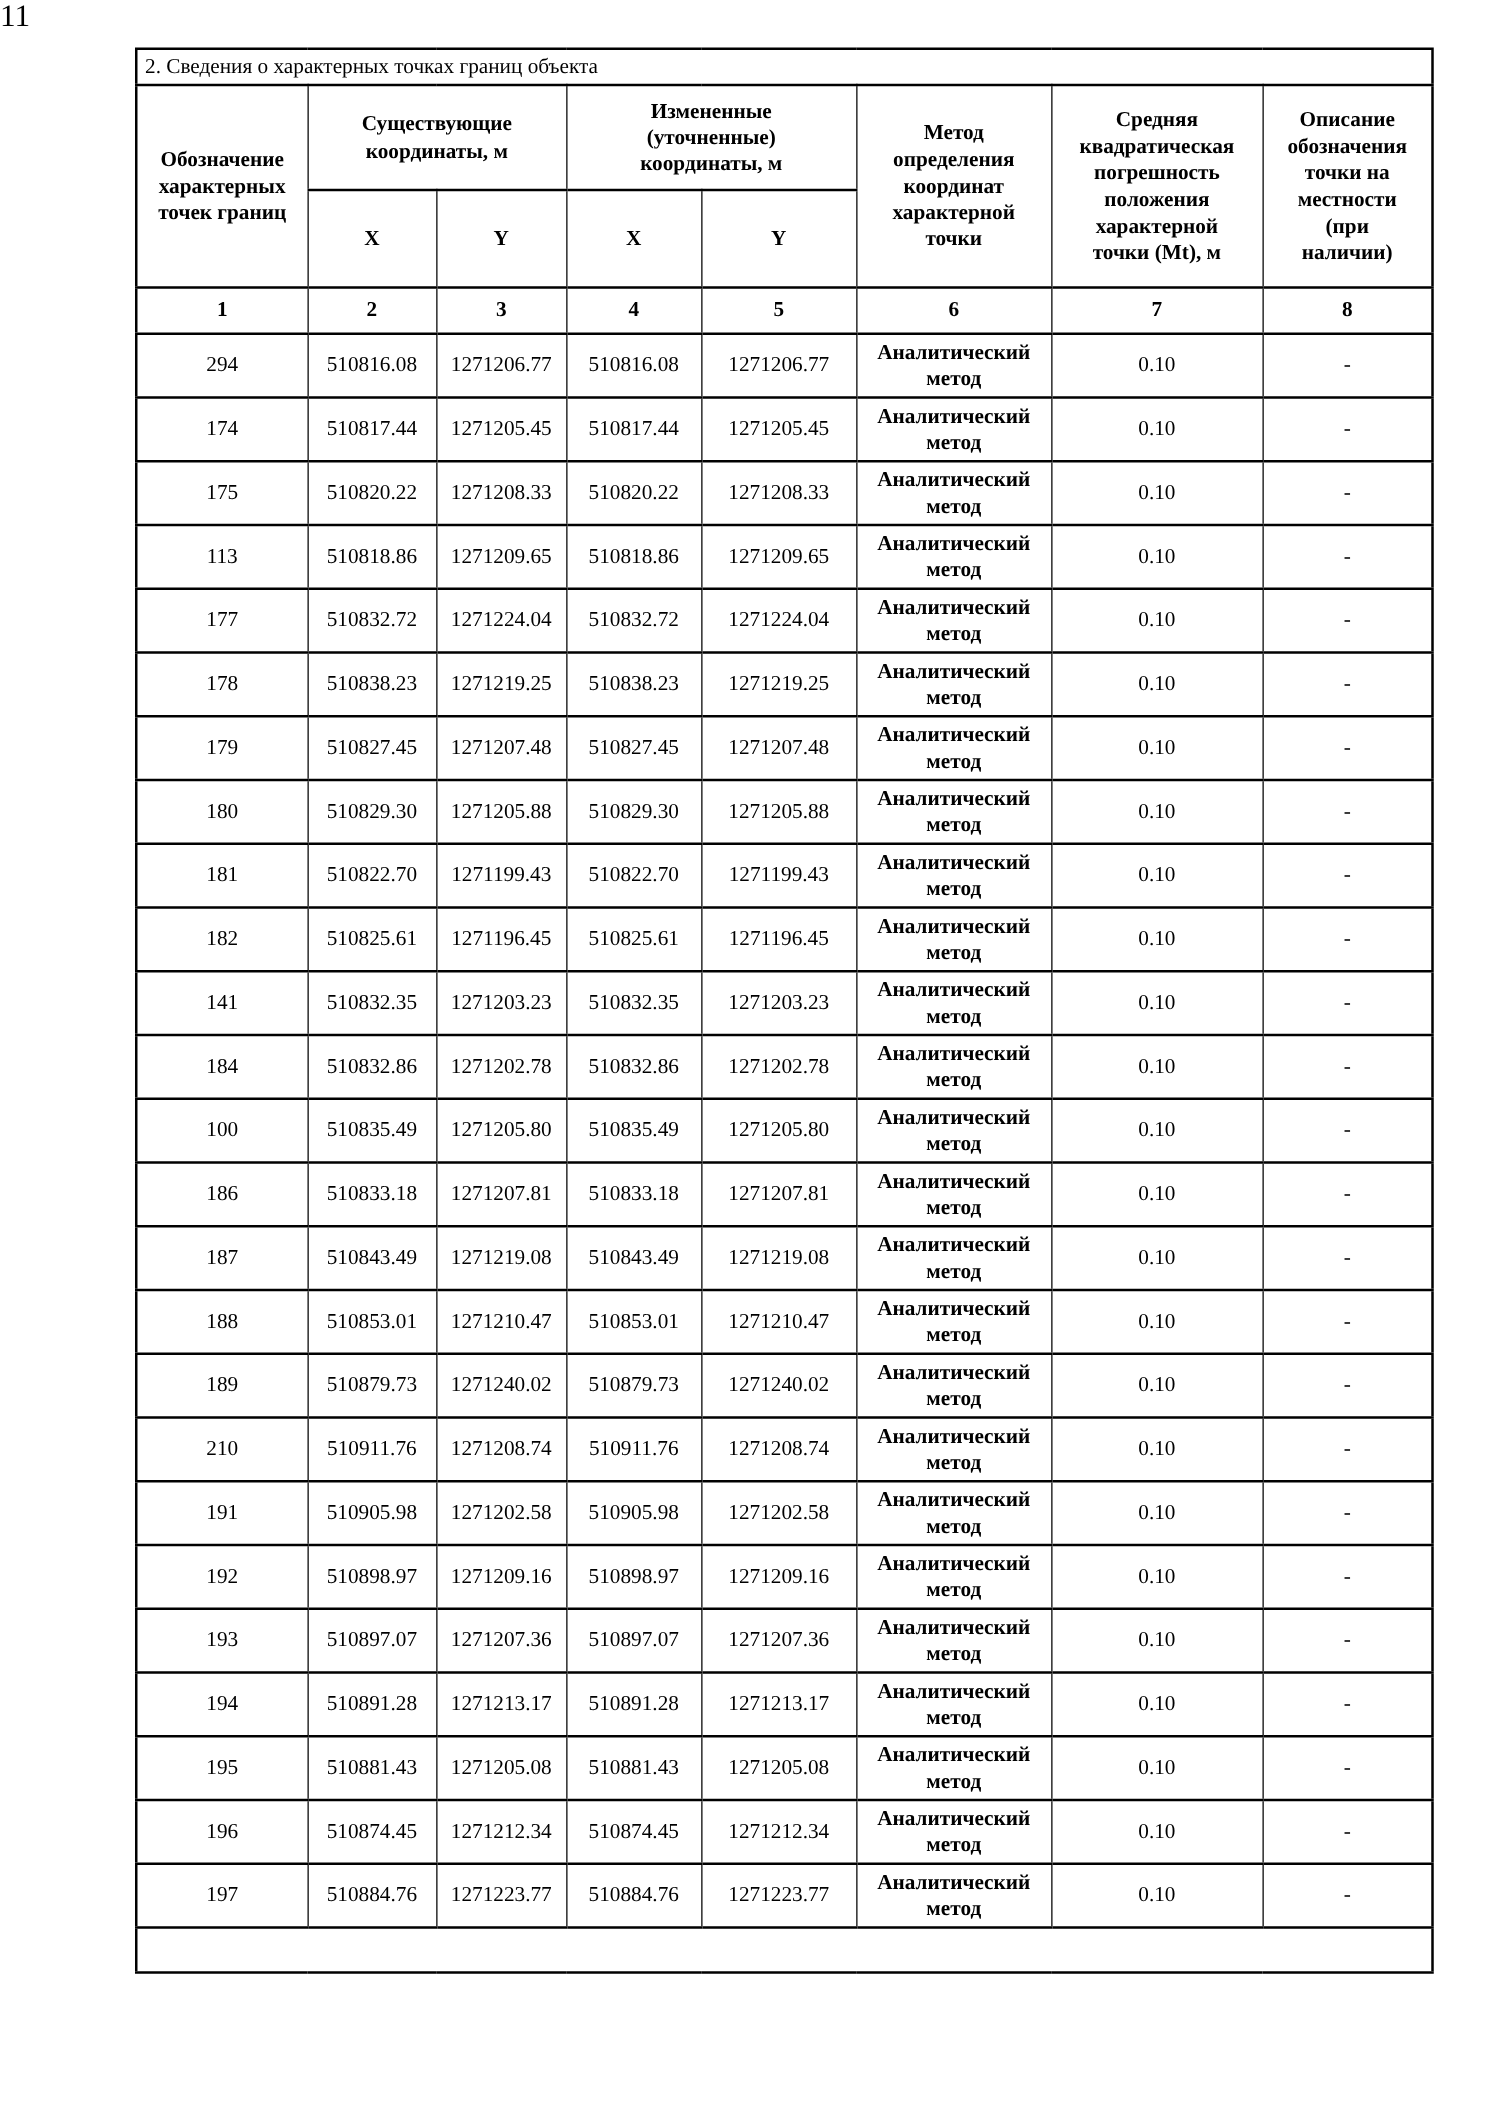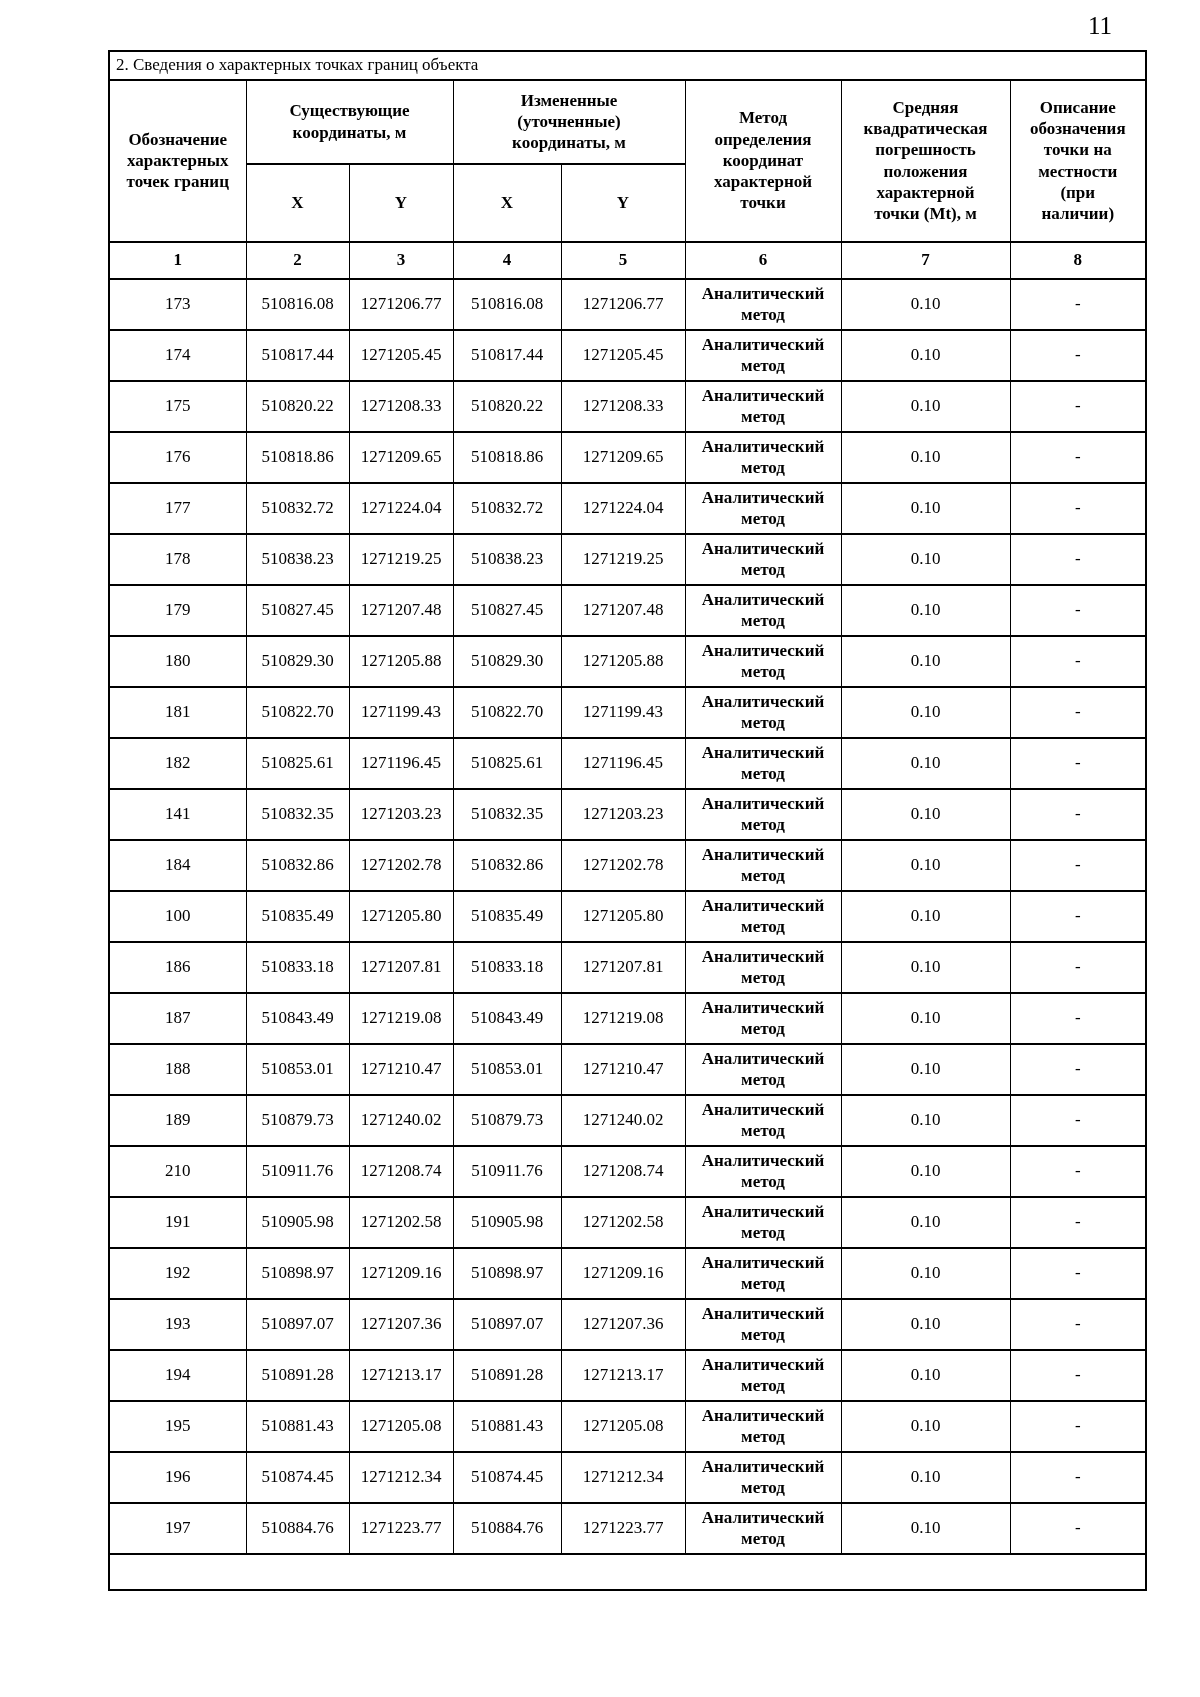--- a/index.html
+++ b/index.html
@@ -7,22 +7,22 @@
   body {
     width: 1200px; height: 1697px;
     background: #ffffff;
     font-family: "Liberation Serif", "DejaVu Serif", serif;
     color: #000000;
     overflow: hidden;
   }
   .page { width: 1200px; height: 1697px; position: relative; }
   .page-number {
     width: 1112px;
-    padding-top: 12px;
-    text-align: right;
+    padding-top: 0;
+    text-align: left;
     font-size: 25px;
     line-height: 1.1;
   }
   table.points {
     margin-left: 108px;
     margin-top: 10px;
     width: 1037px;
     border-collapse: collapse;
     table-layout: fixed;
     border: 2px solid #000;
@@ -127,21 +127,21 @@
         <th>5</th>
         <th>6</th>
         <th>7</th>
         <th>8</th>
       </tr>
     </tbody>
 
     <tbody class="data">
 
         <tr>
-          <td>173</td>
+          <td>294</td>
           <td>510816.08</td>
           <td>1271206.77</td>
           <td>510816.08</td>
           <td>1271206.77</td>
           <td class="method-cell">Аналитический метод</td>
           <td>0.10</td>
           <td>-</td>
         </tr>
 
         <tr>
@@ -160,21 +160,21 @@
           <td>510820.22</td>
           <td>1271208.33</td>
           <td>510820.22</td>
           <td>1271208.33</td>
           <td class="method-cell">Аналитический метод</td>
           <td>0.10</td>
           <td>-</td>
         </tr>
 
         <tr>
-          <td>176</td>
+          <td>113</td>
           <td>510818.86</td>
           <td>1271209.65</td>
           <td>510818.86</td>
           <td>1271209.65</td>
           <td class="method-cell">Аналитический метод</td>
           <td>0.10</td>
           <td>-</td>
         </tr>
 
         <tr>

